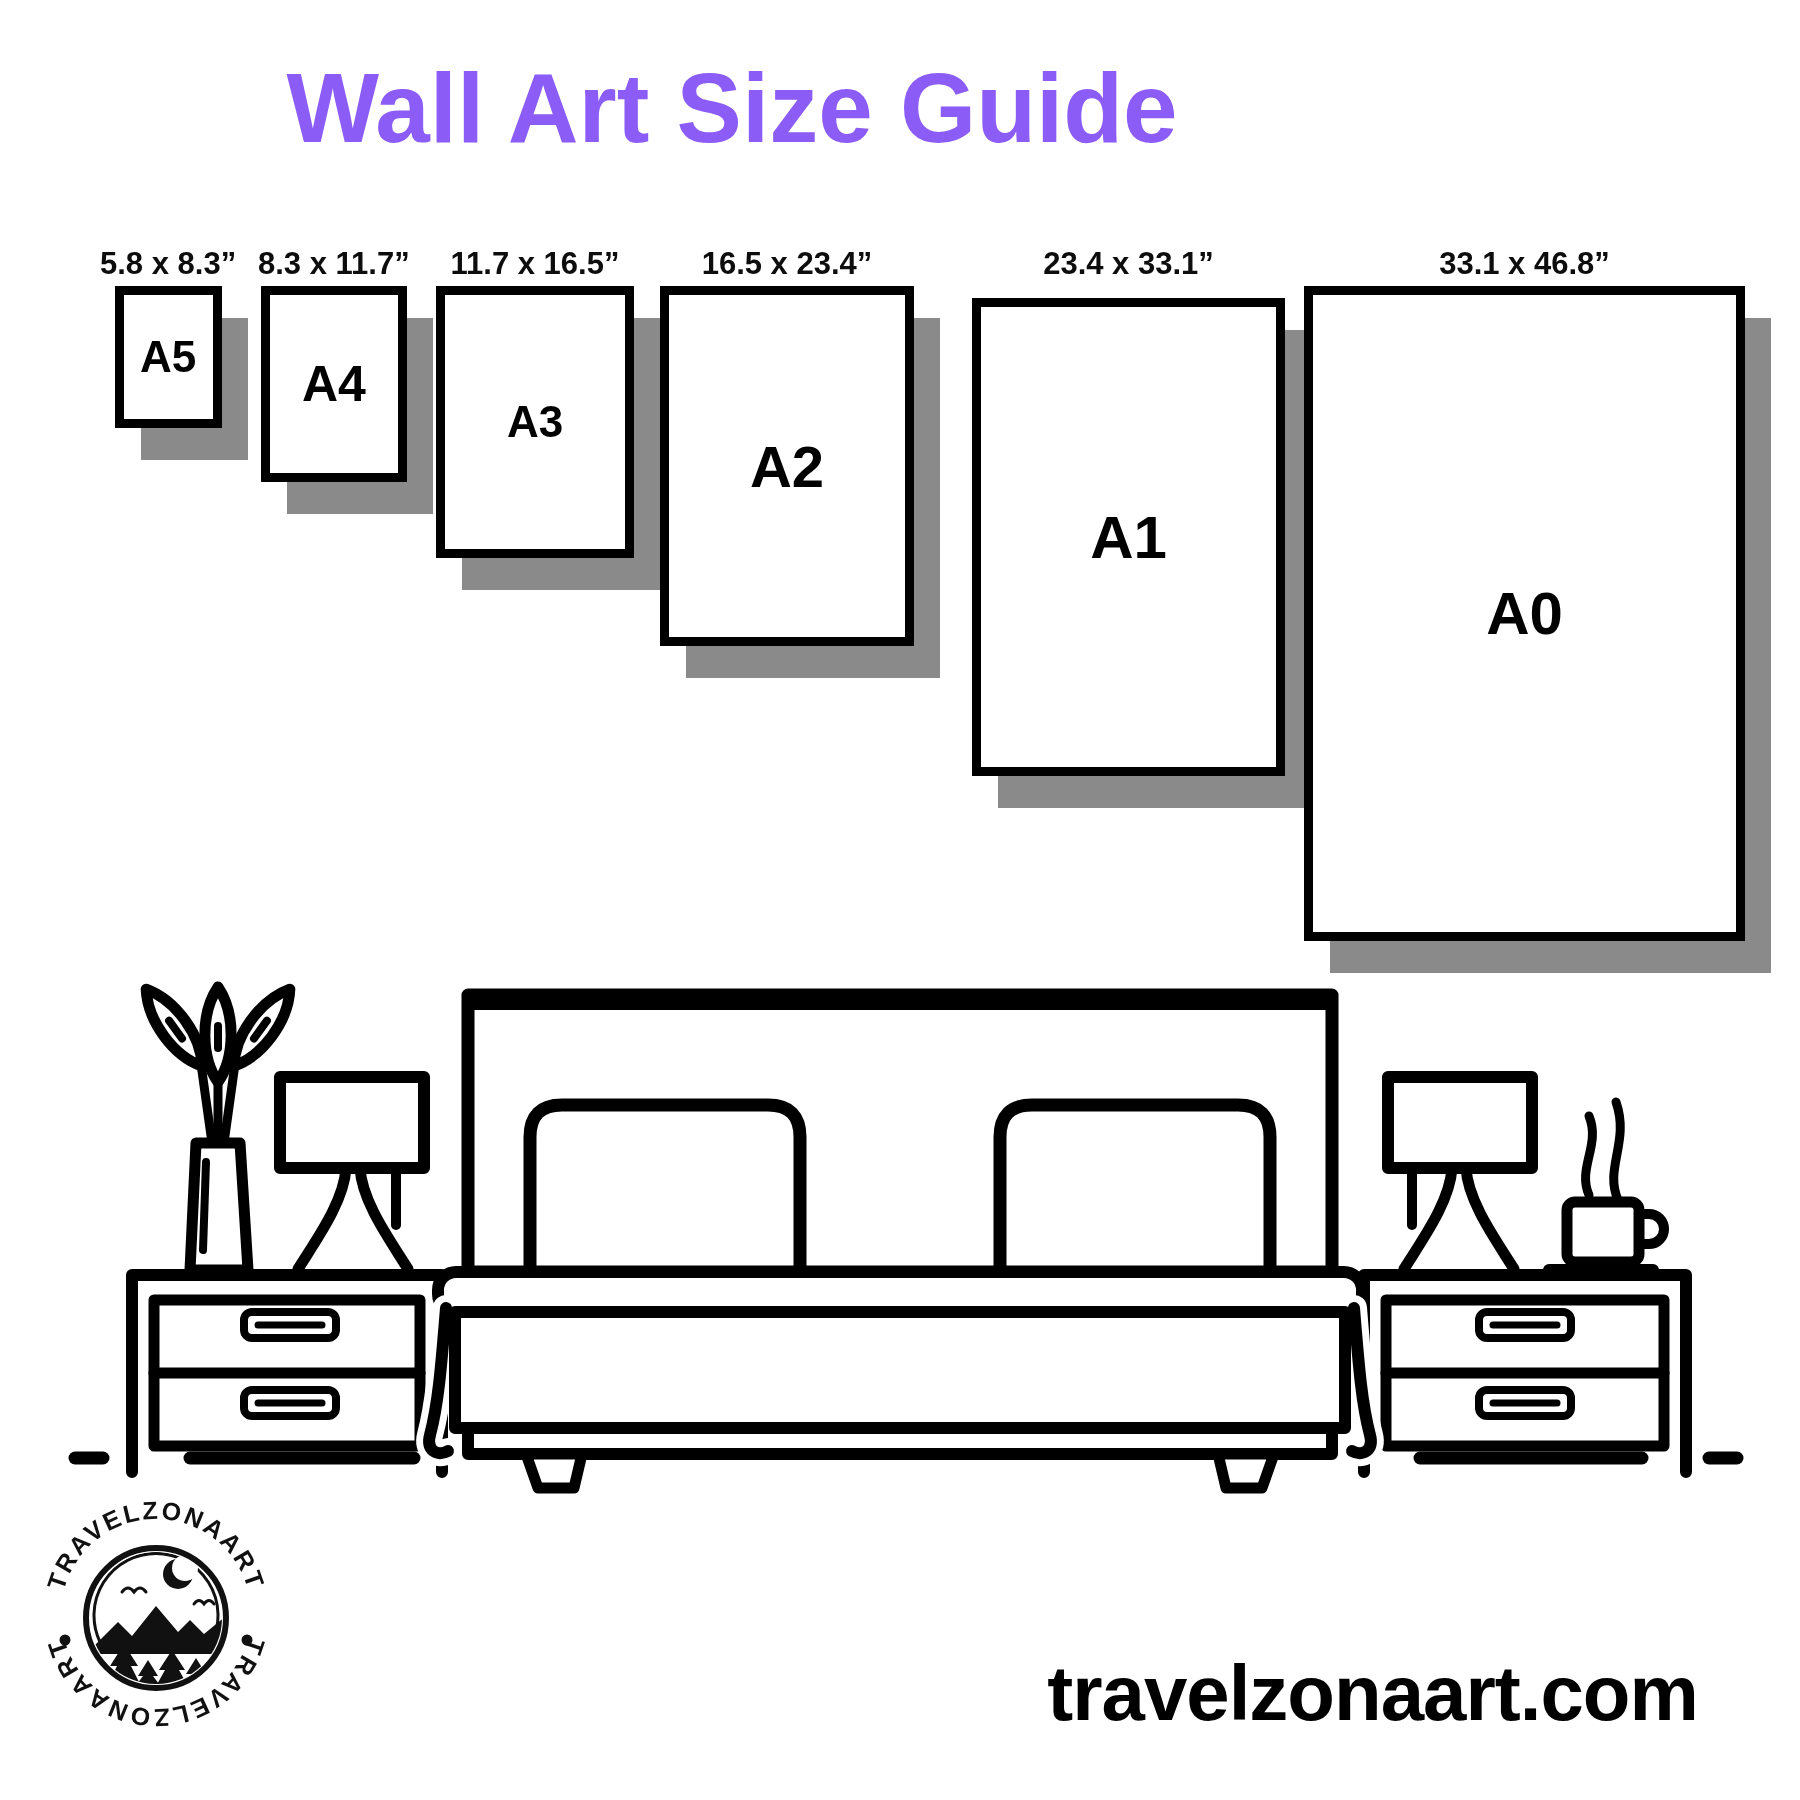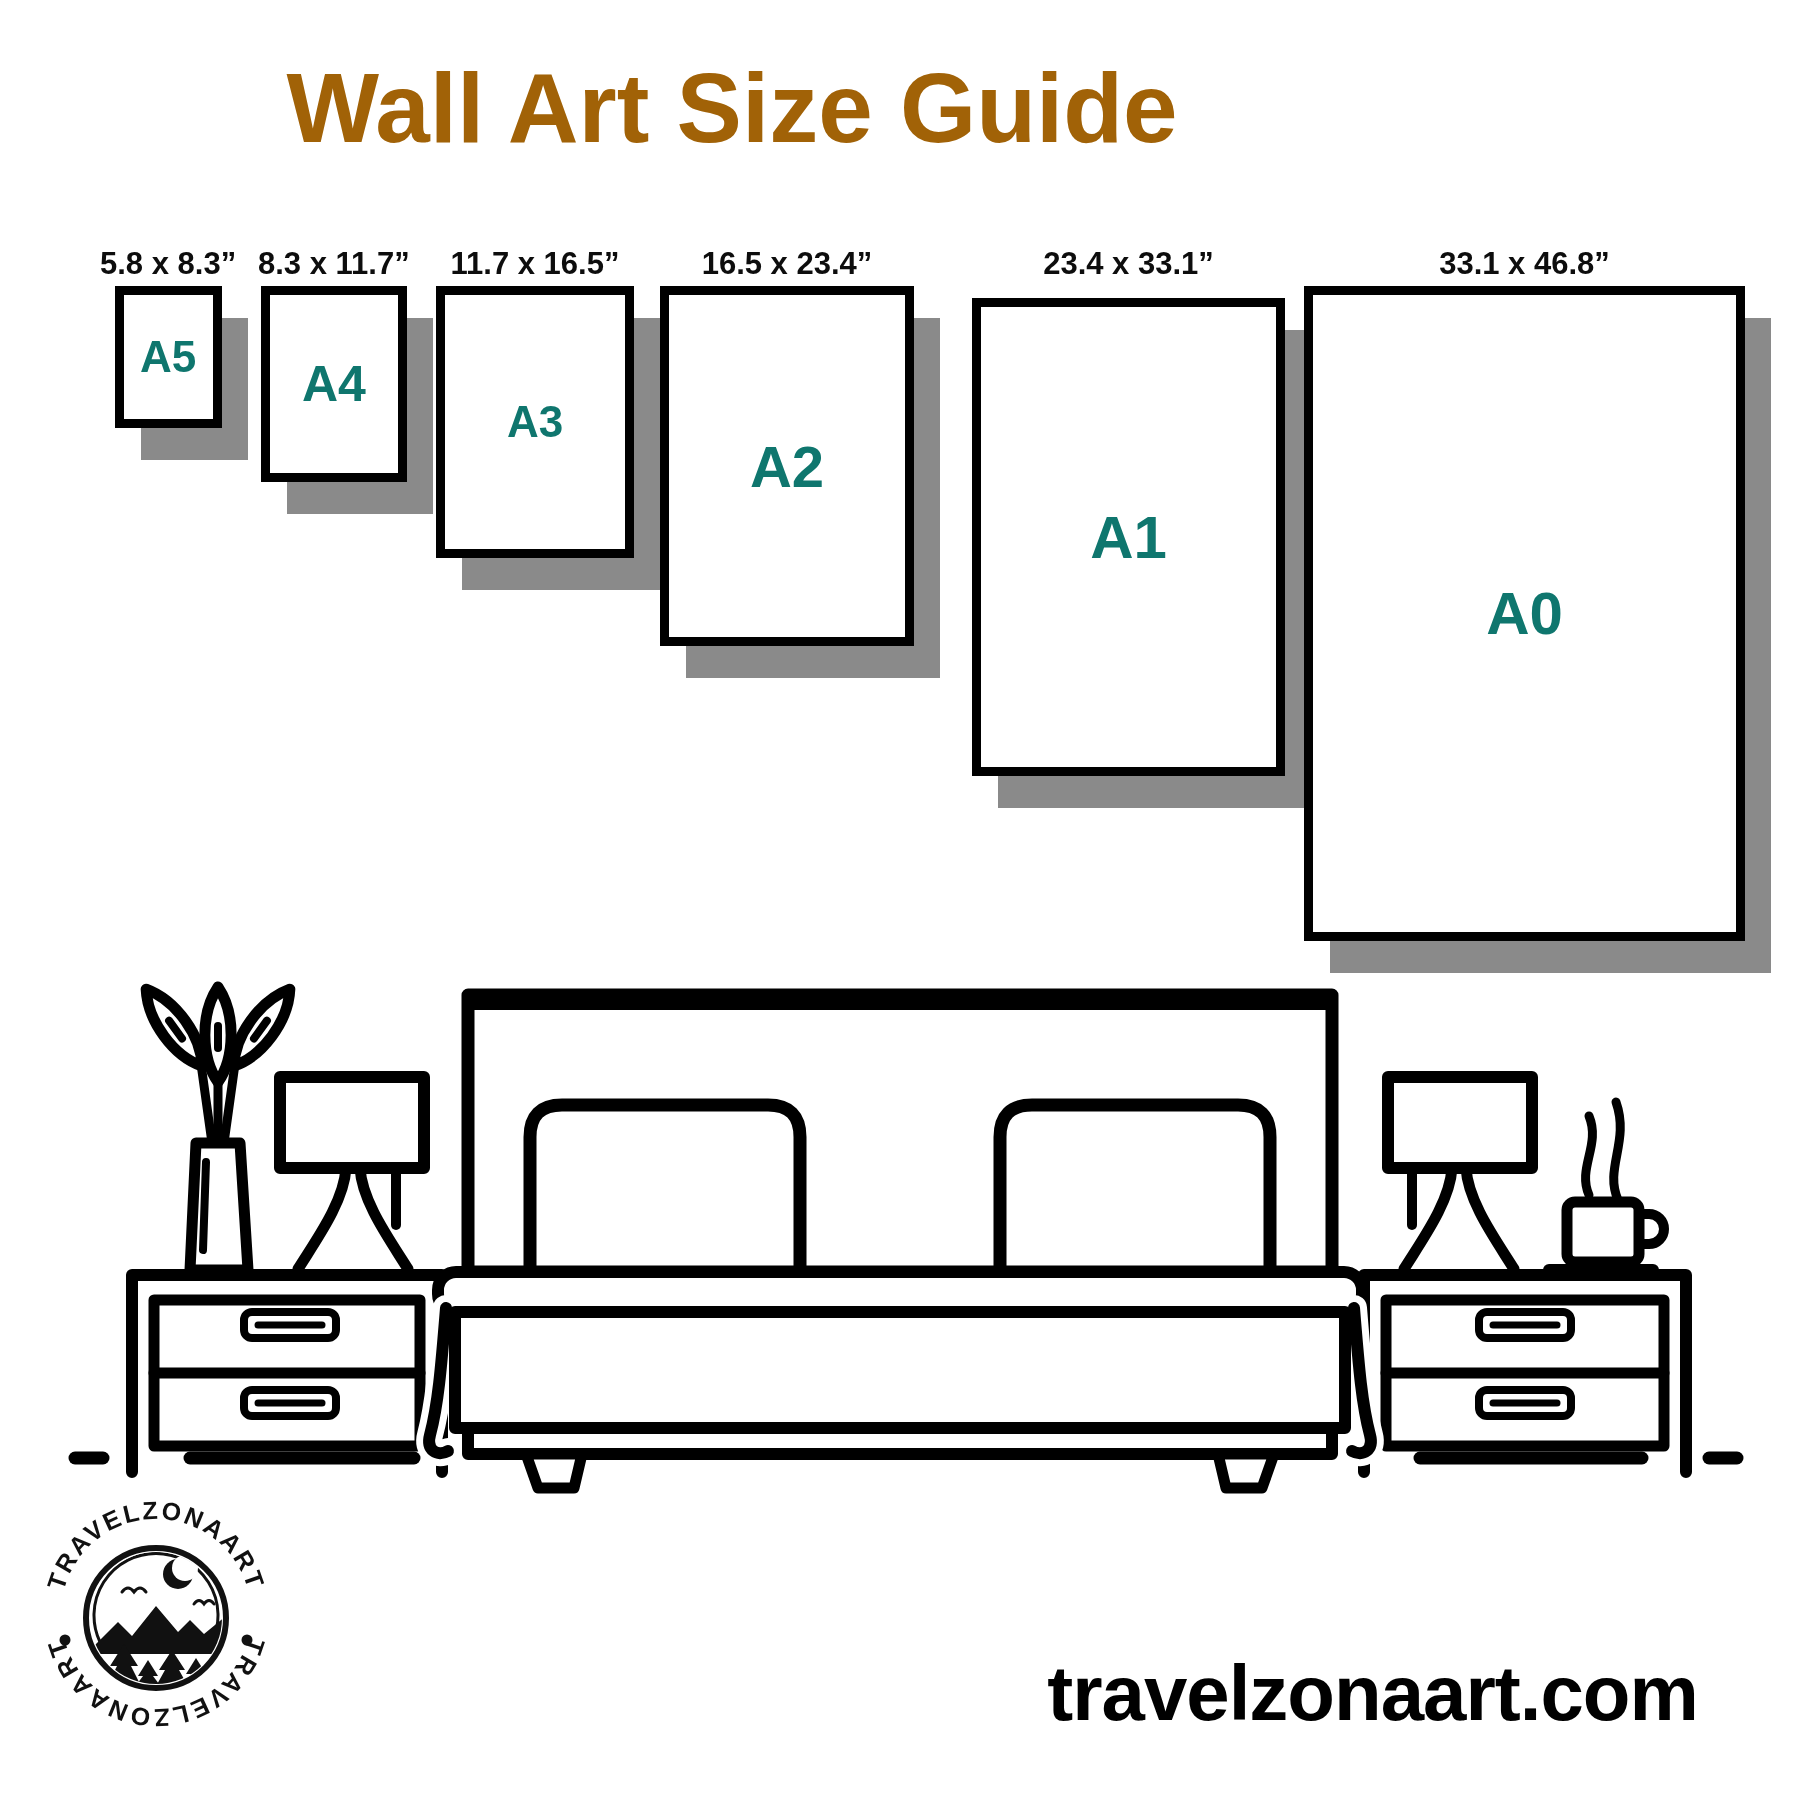--- a/index.html
+++ b/index.html
@@ -1,25 +1,25 @@
 <!DOCTYPE html>
 <html><head>
 <meta charset="utf-8">
 <style>
   html,body{margin:0;padding:0;background:#ffffff;}
   .canvas{position:relative;width:1800px;height:1800px;background:#ffffff;overflow:hidden;
           font-family:"Liberation Sans", sans-serif;color:#0d0d0d;}
   .title{position:absolute;top:52px;left:0;width:1464px;text-align:center;
-         font-size:98px;font-weight:700;letter-spacing:0px;color:#a16207;}
+         font-size:98px;font-weight:700;letter-spacing:0px;color:#8b5cf6;}
   
   .size-wrap{position:absolute;top:246px;display:flex;flex-direction:column;align-items:center;}
   .size-label{white-space:nowrap;font-size:31px;font-weight:700;height:40px;line-height:36px;color:#0d0d0d;}
   .frame{background:#ffffff;border:9px solid #000000;box-sizing:border-box;
          box-shadow:26px 32px 0 0 #8a8a8a;display:flex;align-items:center;justify-content:center;
-         font-weight:700;color:#0f766e;}
+         font-weight:700;color:#000000;}
   .wA5{left:100px;}  .wA5 .frame{width:107px;height:142px;font-size:44px;}
   .wA4{left:258px;}  .wA4 .frame{width:146px;height:196px;font-size:50px;}
   .wA3{left:436px;}  .wA3 .frame{width:198px;height:272px;font-size:44px;}
   .wA2{left:660px;}  .wA2 .frame{width:254px;height:360px;font-size:58px;}
   .wA1{left:935px;padding-left:37px;}  .wA1 .frame{width:313px;height:478px;font-size:60px;margin-top:12px;}
   .wA0{left:1304px;} .wA0 .frame{width:441px;height:655px;font-size:60px;}
   .scene{position:absolute;left:0;top:850px;width:1800px;height:660px;}
   .logo{position:absolute;left:26px;top:1492px;width:262px;height:262px;}
   .website{position:absolute;left:1000px;top:1648px;width:745px;text-align:center;
            font-size:78px;font-weight:700;letter-spacing:-1px;color:#000000;}

